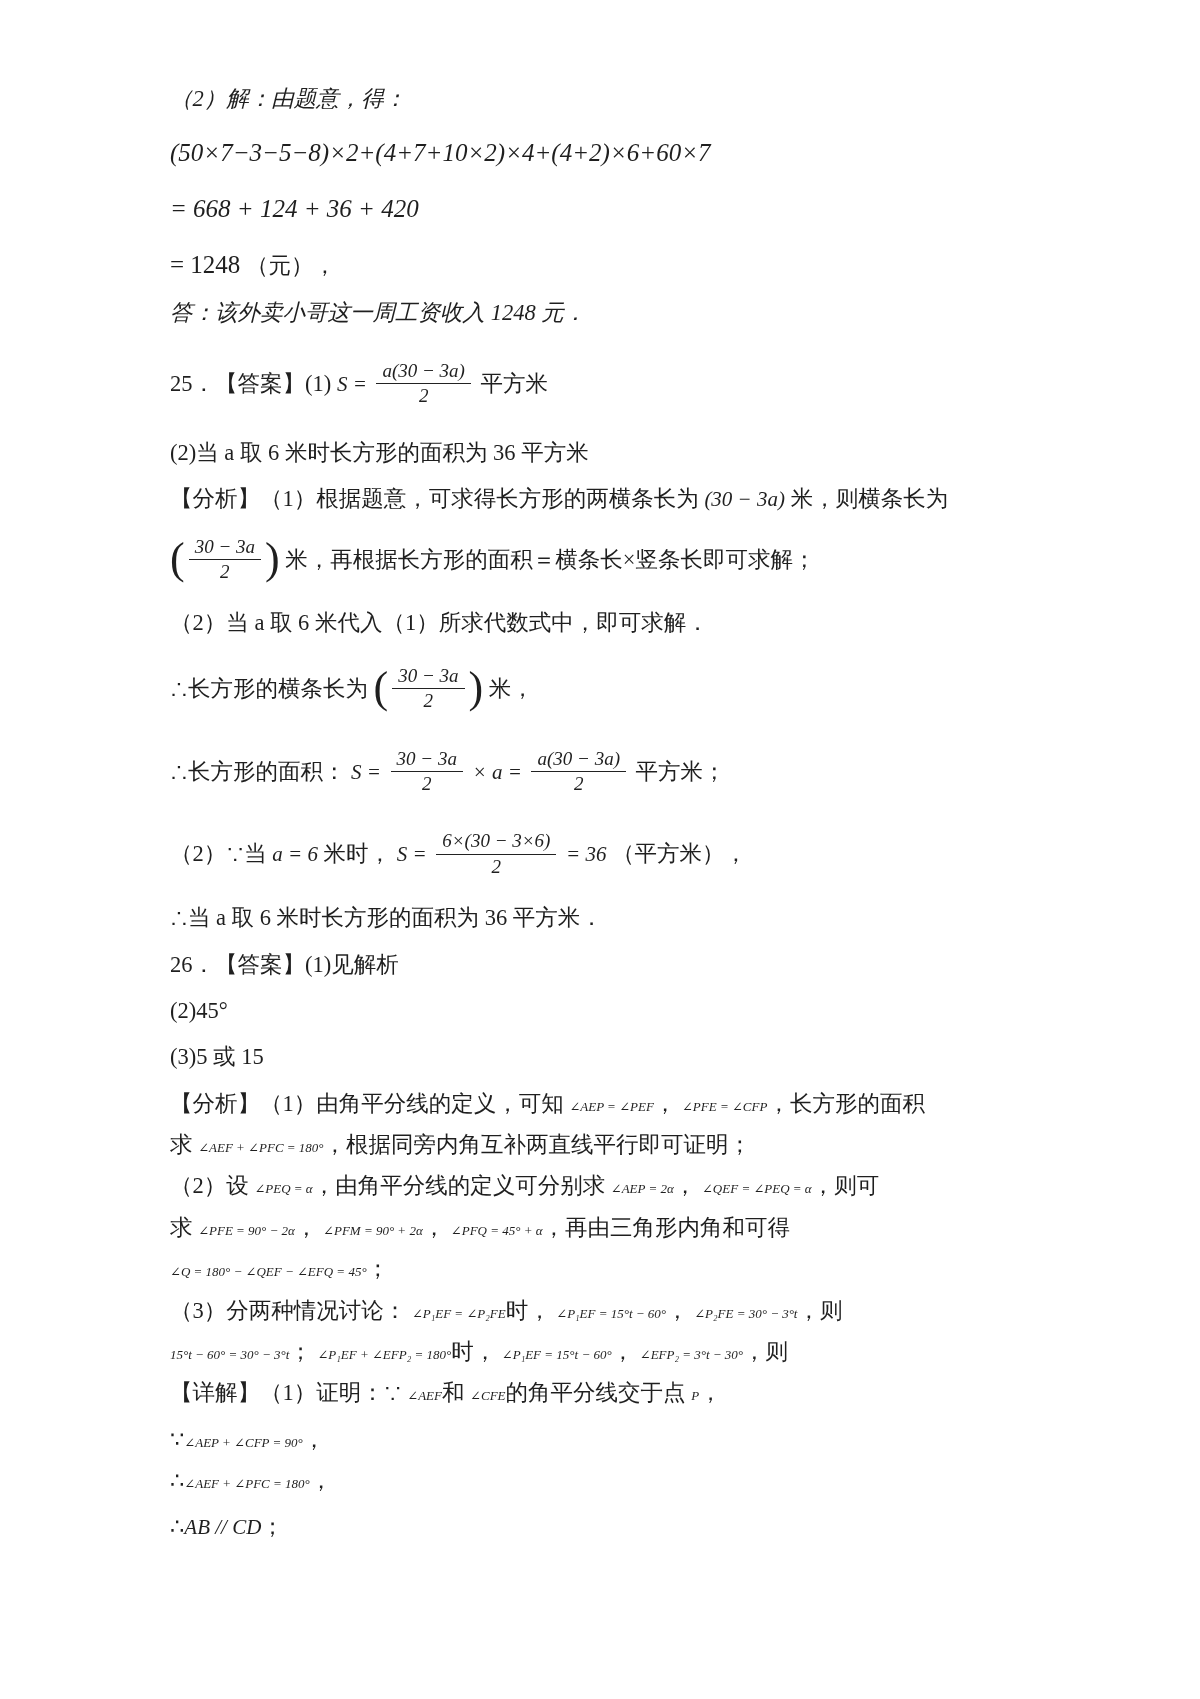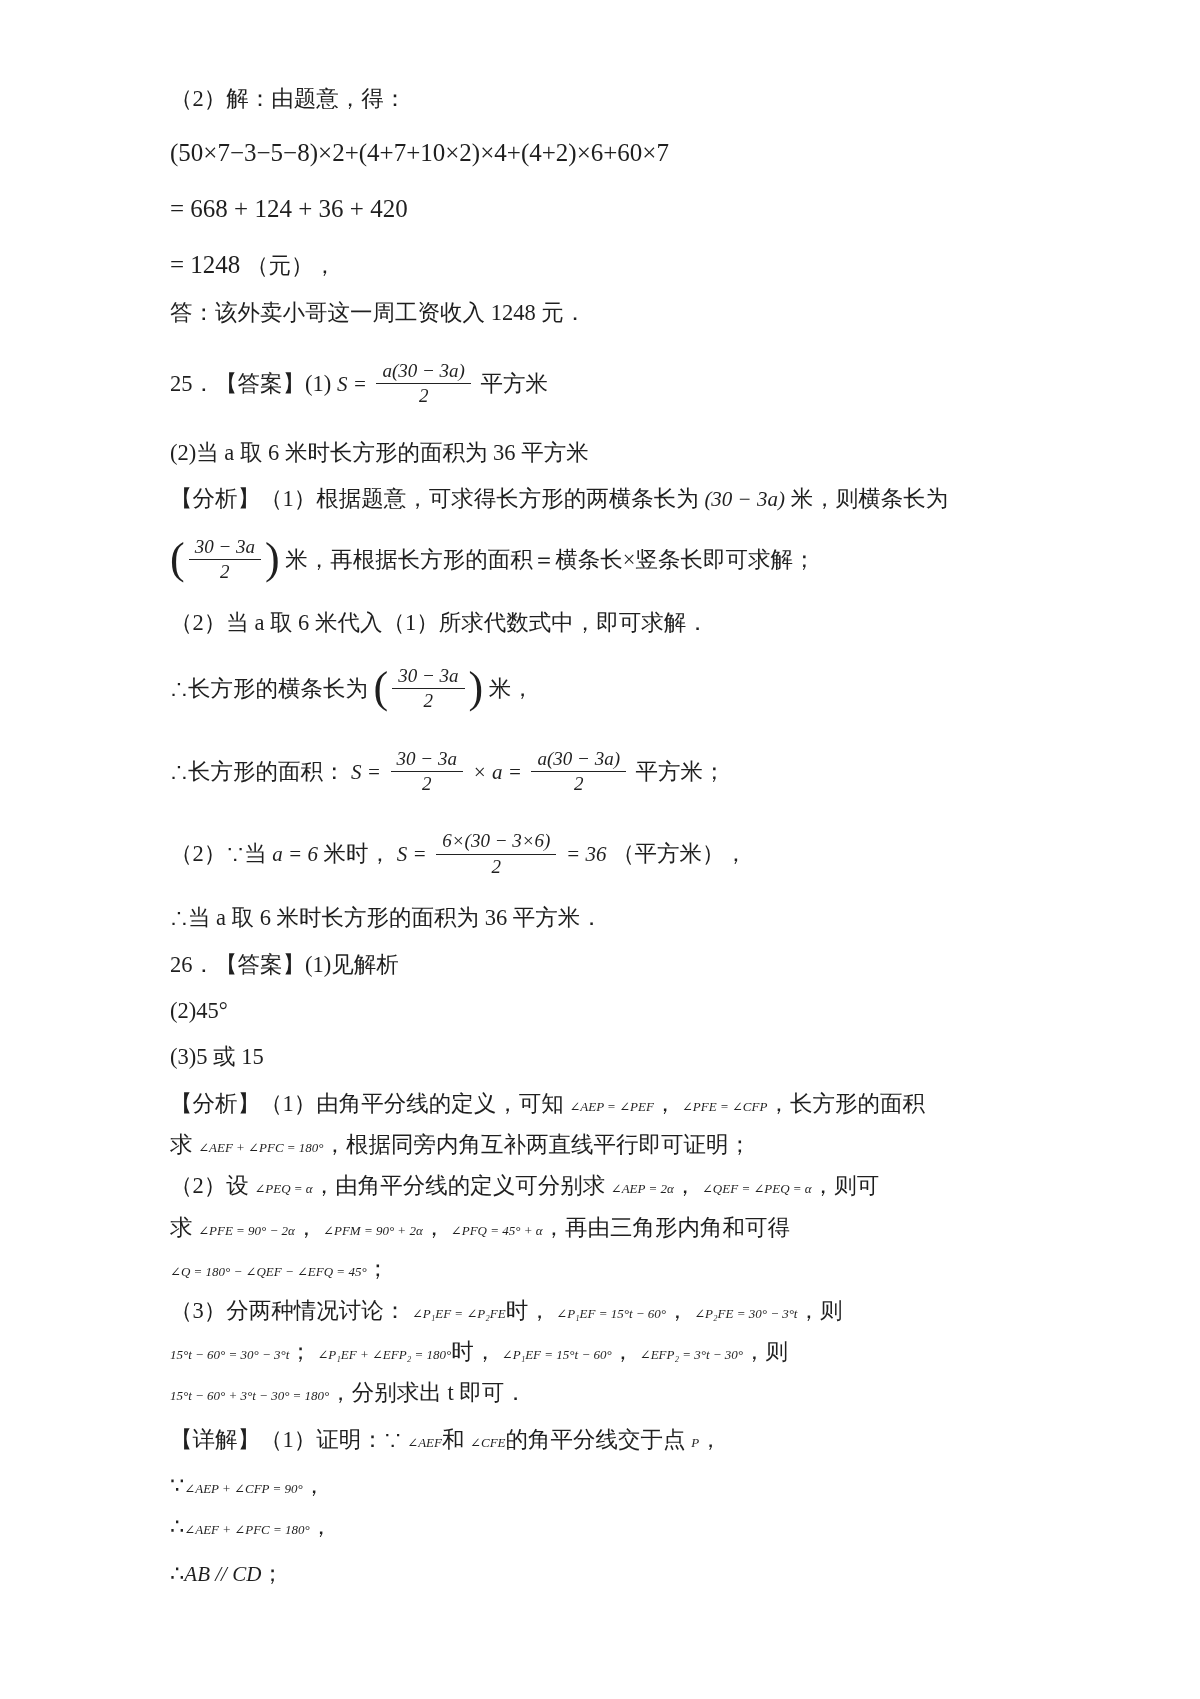--- a/index.html
+++ b/index.html
@@ -3,21 +3,21 @@
 <meta charset="utf-8">
 <style>
   html, body { margin: 0; padding: 0; background: #ffffff; }
   body {
     width: 1200px; height: 1699px; overflow: hidden;
     font-family: "Liberation Serif", "DejaVu Serif", serif;
     color: #1f1f1f;
   }
   .page { padding: 84px 140px 0 170px; }
   .line { margin: 0 0 11px 0; font-size: 22.5px; line-height: 1.35; white-space: nowrap; }
-  .gap-lg { margin-bottom: 22px; }
+  .gap-lg { margin-bottom: 22px; font-style: italic; }
   .gap-md { margin-bottom: 16px; }
   .math  { font-style: italic; font-size: 21px; }
   .mathup { font-size: 25px; }
   .maths { font-style: italic; font-size: 13px; }
   .frac {
     display: inline-flex; flex-direction: column; text-align: center;
     vertical-align: middle; font-style: italic; font-size: 19px;
     line-height: 1.18; margin: 12px 4px; position: relative; top: -2px;
   }
   .frac .num { border-bottom: 1.4px solid #222; padding: 0 6px 1px; }
@@ -130,23 +130,20 @@
     <span class="maths">∠P₁EF = 15°t − 60°</span><span>，</span>
     <span class="maths">∠P₂FE = 30° − 3°t</span><span>，则</span>
   </p>
   <p class="line">
     <span class="maths">15°t − 60° = 30° − 3°t</span><span>；</span>
     <span class="maths">∠P₁EF + ∠EFP₂ = 180°</span><span>时，</span>
     <span class="maths">∠P₁EF = 15°t − 60°</span><span>，</span>
     <span class="maths">∠EFP₂ = 3°t − 30°</span><span>，则</span>
   </p>
   <p class="line gap-md">
-    <span class="maths">15°t − 60° + 3°t − 30° = 180°</span><span>，分别求出 t 即可．</span>
-  </p>
-  <p class="line gap-md">
     <span>【详解】（1）证明：∵</span>
     <span class="maths">∠AEF</span><span>和</span>
     <span class="maths">∠CFE</span><span>的角平分线交于点</span>
     <span class="maths">P</span><span>，</span>
   </p>
   <p class="line">
     <span>∵</span><span class="maths">∠AEP + ∠CFP = 90°</span><span>，</span>
   </p>
   <p class="line gap-md">
     <span>∴</span><span class="maths">∠AEF + ∠PFC = 180°</span><span>，</span>

